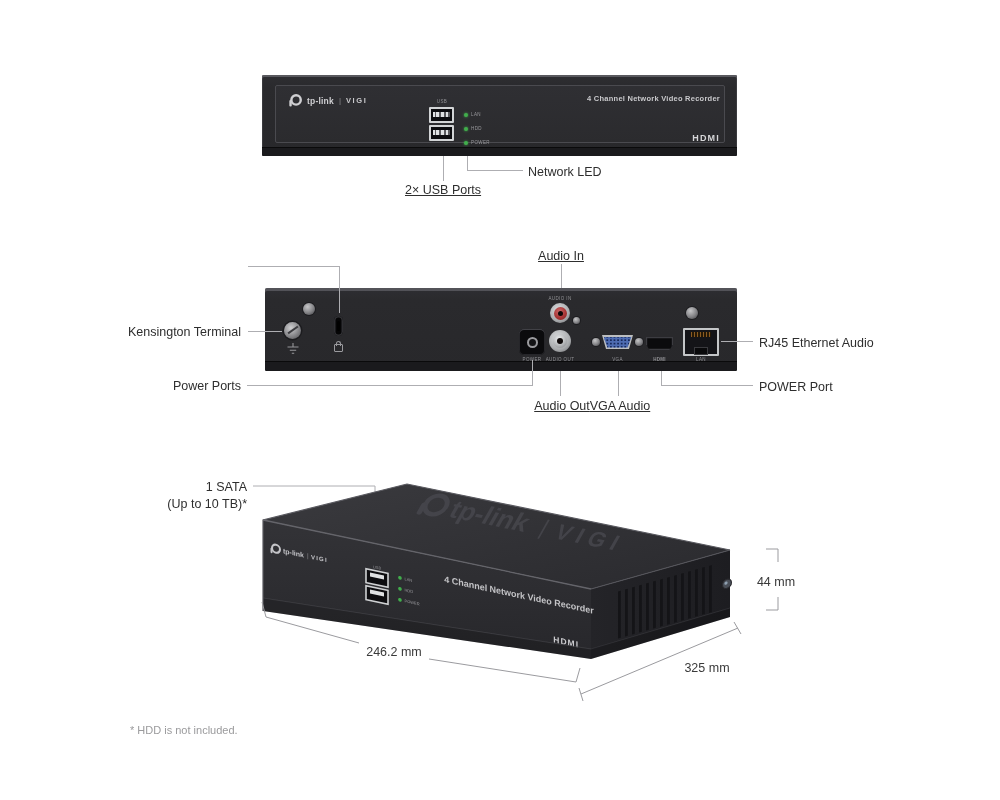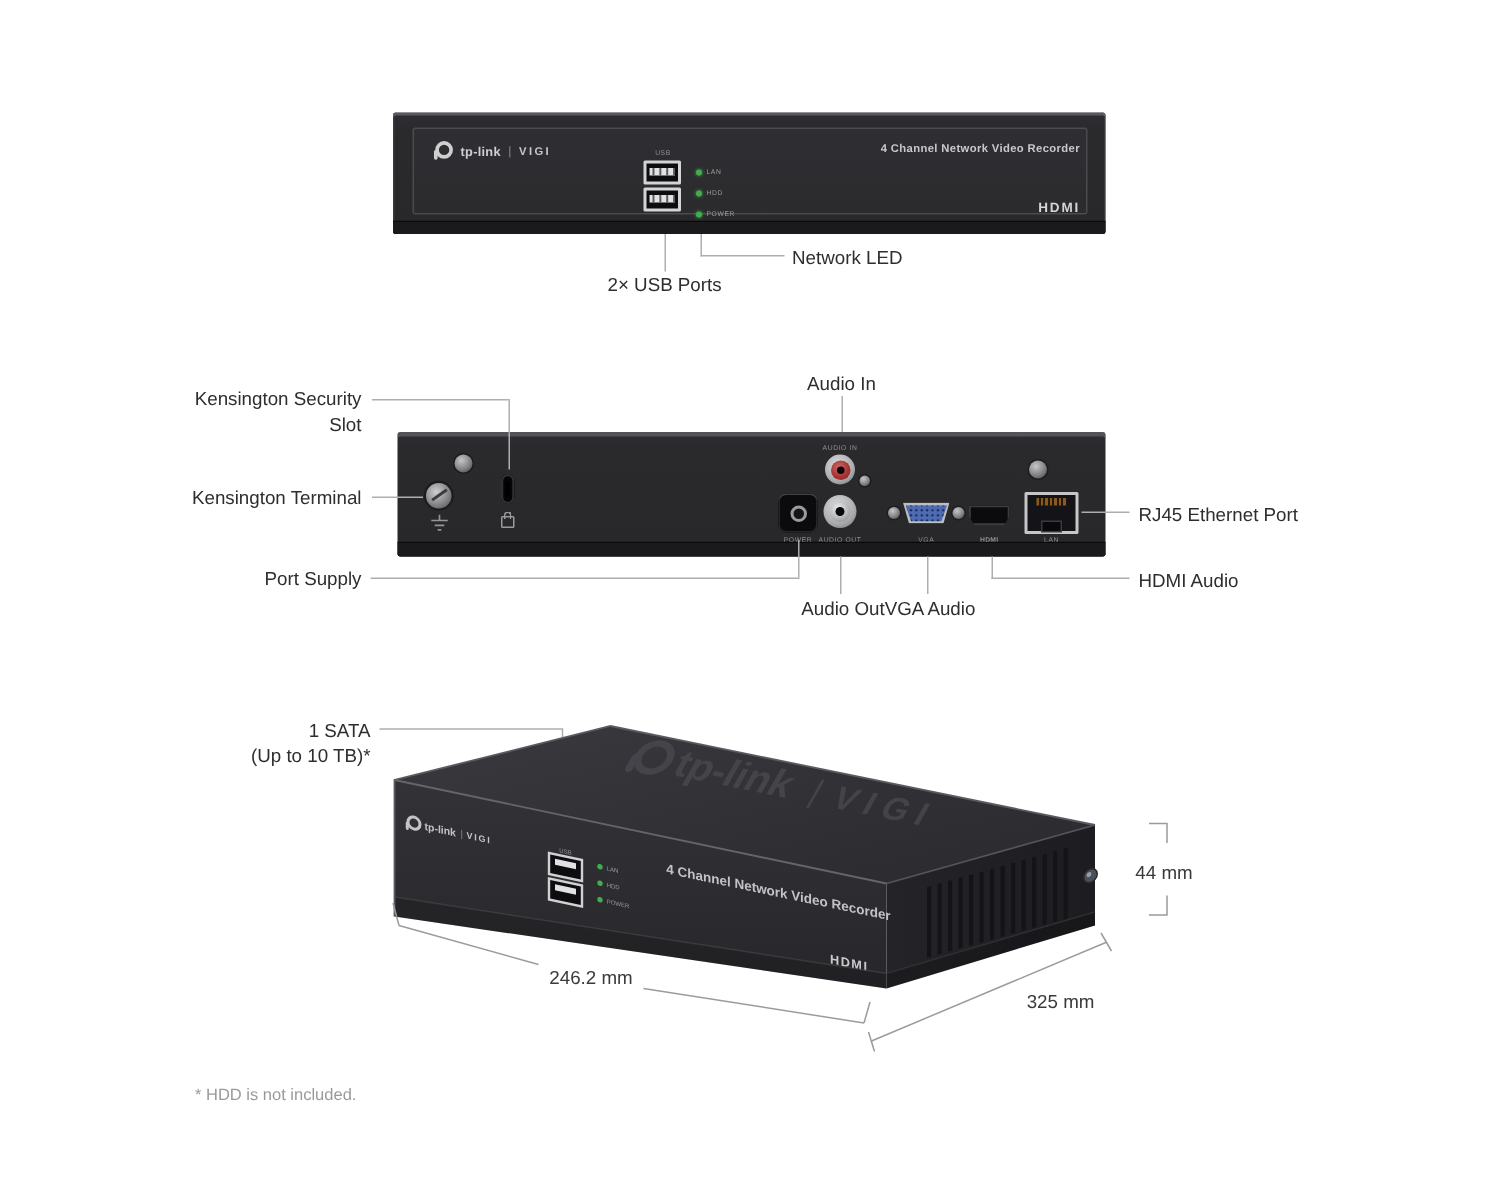--- a/index.html
+++ b/index.html
@@ -1,21 +1,21 @@
 <!DOCTYPE html>
 <html><head>
 <meta charset="utf-8">
 <style>
   html,body{margin:0;padding:0;background:#fff;}
   #stage{position:relative;width:1000px;height:800px;background:#ffffff;overflow:hidden;
          font-family:"Liberation Sans",sans-serif;}
   
   .callout{position:absolute;font-size:12.5px;color:#2e2e2e;line-height:16.5px;white-space:nowrap;}
   .callout.r{text-align:right;}
-  .callout.c{text-align:center;}
+  .callout.c{text-align:center;text-decoration:underline;}
   .lead{position:absolute;background:#aeaeb2;}
   .lead.h{height:1px;}
   .lead.v{width:1px;}
   .footnote{position:absolute;font-size:11px;color:#9a9a9c;text-align:right;}
   
   .chassis{position:absolute;border-radius:2px;
     background:linear-gradient(#2e2e32 0%,#2a2a2d 15%,#28282b 100%);
     box-shadow:inset 0 2px 0 rgba(125,125,132,.55), inset 0 -1px 0 #000, inset 1px 0 0 #3a3a3e, inset -1px 0 0 #3a3a3e;}
   .chassis .base{position:absolute;left:0;right:0;bottom:0;height:8px;background:#1a1a1d;
     border-top:1px solid #0a0a0b;border-radius:0 0 2px 2px;}
@@ -159,49 +159,45 @@
 
     <div class="hdmiport" style="left:381px;top:49px;"></div>
     <div class="microlabel" style="left:379px;top:69px;width:31px;text-align:center;letter-spacing:.2px;font-weight:bold;">HDMI</div>
 
     <div class="lanport" style="left:418px;top:40px;"></div>
     <div class="microlabel" style="left:421px;top:69px;width:30px;text-align:center;">LAN</div>
 
     <div class="base" style="height:9px;"></div>
   </div>
 
-  <div class="callout r" style="left:60px;top:258px;width:181px;">
-    <div>Kensington Security</div>
-    <div>Slot</div>
-  </div>
   <div class="lead h" style="left:248px;top:266px;width:91px;"></div>
   <div class="lead v" style="left:339px;top:266px;height:47px;"></div>
 
   <div class="callout r" style="left:60px;top:324px;width:181px;">Kensington Terminal</div>
   <div class="lead h" style="left:248px;top:331px;width:34px;"></div>
 
-  <div class="callout r" style="left:60px;top:378px;width:181px;">Port Supply</div>
+  <div class="callout r" style="left:60px;top:378px;width:181px;">Power Ports</div>
   <div class="lead h" style="left:247px;top:385px;width:286px;"></div>
   <div class="lead v" style="left:532px;top:360px;height:25px;"></div>
 
   <div class="callout c" style="left:521px;top:248px;width:80px;">Audio In</div>
   <div class="lead v" style="left:561px;top:264px;height:24px;"></div>
 
   <div class="lead v" style="left:560px;top:371px;height:25px;"></div>
   <div class="callout c" style="left:522px;top:398px;width:80px;">Audio Out</div>
 
   <div class="lead v" style="left:618px;top:371px;height:25px;"></div>
   <div class="callout c" style="left:580px;top:398px;width:80px;">VGA Audio</div>
 
   <div class="lead h" style="left:721px;top:341px;width:32px;"></div>
-  <div class="callout" style="left:759px;top:335px;">RJ45 Ethernet Port</div>
+  <div class="callout" style="left:759px;top:335px;">RJ45 Ethernet Audio</div>
 
   <div class="lead v" style="left:661px;top:371px;height:15px;"></div>
   <div class="lead h" style="left:661px;top:385px;width:92px;"></div>
-  <div class="callout" style="left:759px;top:379px;">HDMI Audio</div>
+  <div class="callout" style="left:759px;top:379px;">POWER Port</div>
 
   <svg style="position:absolute;left:0;top:0;" width="1000" height="800" viewBox="0 0 1000 800">
     <defs>
       <linearGradient id="gTop" x1="0" y1="0" x2="1" y2="1">
         <stop offset="0" stop-color="#3a3a3e"></stop>
           <stop offset="1" stop-color="#2a2a2e"></stop>
       </linearGradient>
       <linearGradient id="gFront" x1="0" y1="0" x2="0" y2="1">
         <stop offset="0" stop-color="#333337"></stop>
           <stop offset="1" stop-color="#27272b"></stop>

